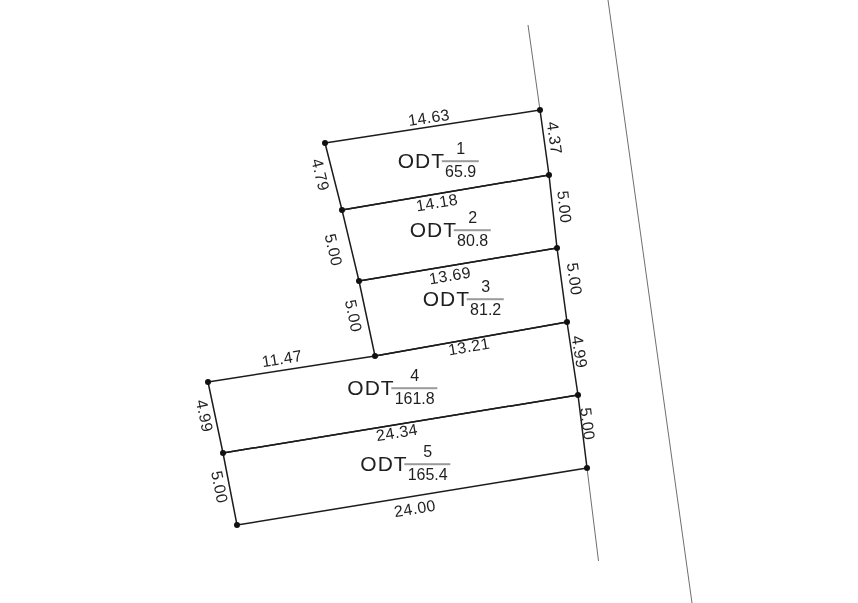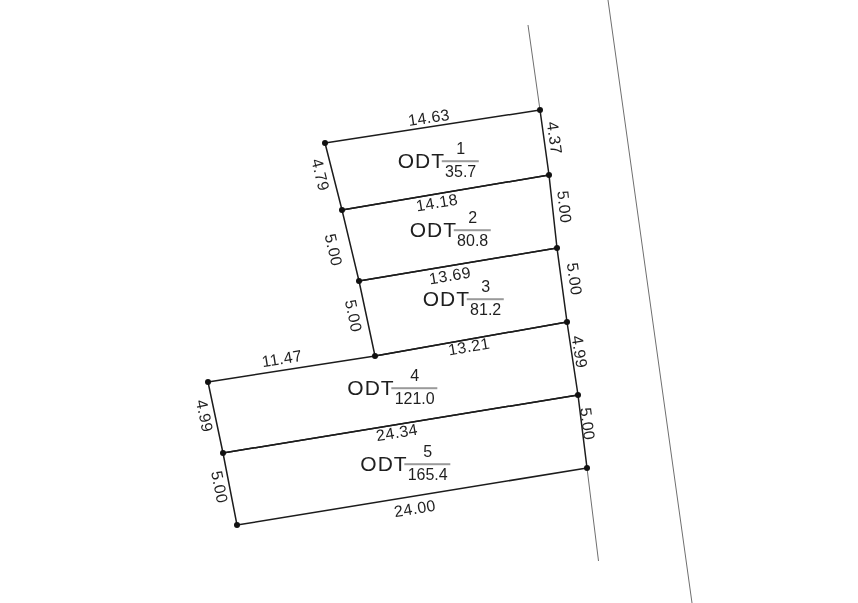--- a/index.html
+++ b/index.html
@@ -103,21 +103,21 @@
   <div class="dim" style="left:397px; top:433px; --r:-9.3deg">24.34</div>
   <div class="dim" style="left:219px; top:487px; --r:79deg">5.00</div>
   <div class="dim" style="left:587px; top:424px; --r:83deg">5.00</div>
   <div class="dim" style="left:415px; top:509px; --r:-9.2deg">24.00</div>
 
   <div class="parcel-label" style="left:437px; top:161px">
     <span class="zone">ODT</span>
     <span class="frac">
       <span class="num">1</span>
       <span class="bar"></span>
-      <span class="den">35.7</span>
+      <span class="den">65.9</span>
     </span>
   </div>
 
   <div class="parcel-label" style="left:449px; top:230px">
     <span class="zone">ODT</span>
     <span class="frac">
       <span class="num">2</span>
       <span class="bar"></span>
       <span class="den">80.8</span>
     </span>
@@ -130,21 +130,21 @@
       <span class="bar"></span>
       <span class="den">81.2</span>
     </span>
   </div>
 
   <div class="parcel-label" style="left:391px; top:388px">
     <span class="zone">ODT</span>
     <span class="frac">
       <span class="num">4</span>
       <span class="bar"></span>
-      <span class="den">121.0</span>
+      <span class="den">161.8</span>
     </span>
   </div>
 
   <div class="parcel-label" style="left:404px; top:464px">
     <span class="zone">ODT</span>
     <span class="frac">
       <span class="num">5</span>
       <span class="bar"></span>
       <span class="den">165.4</span>
     </span>

